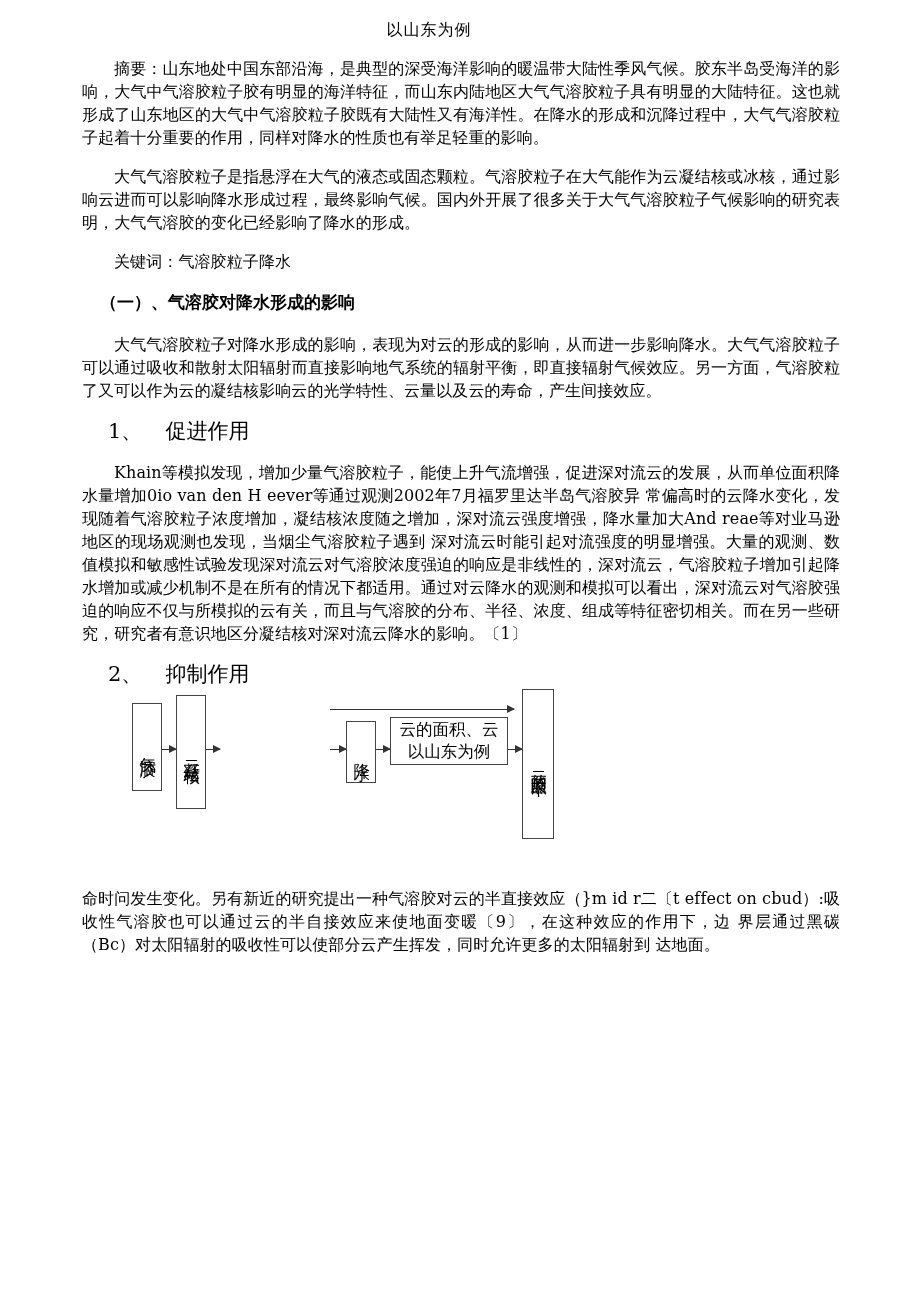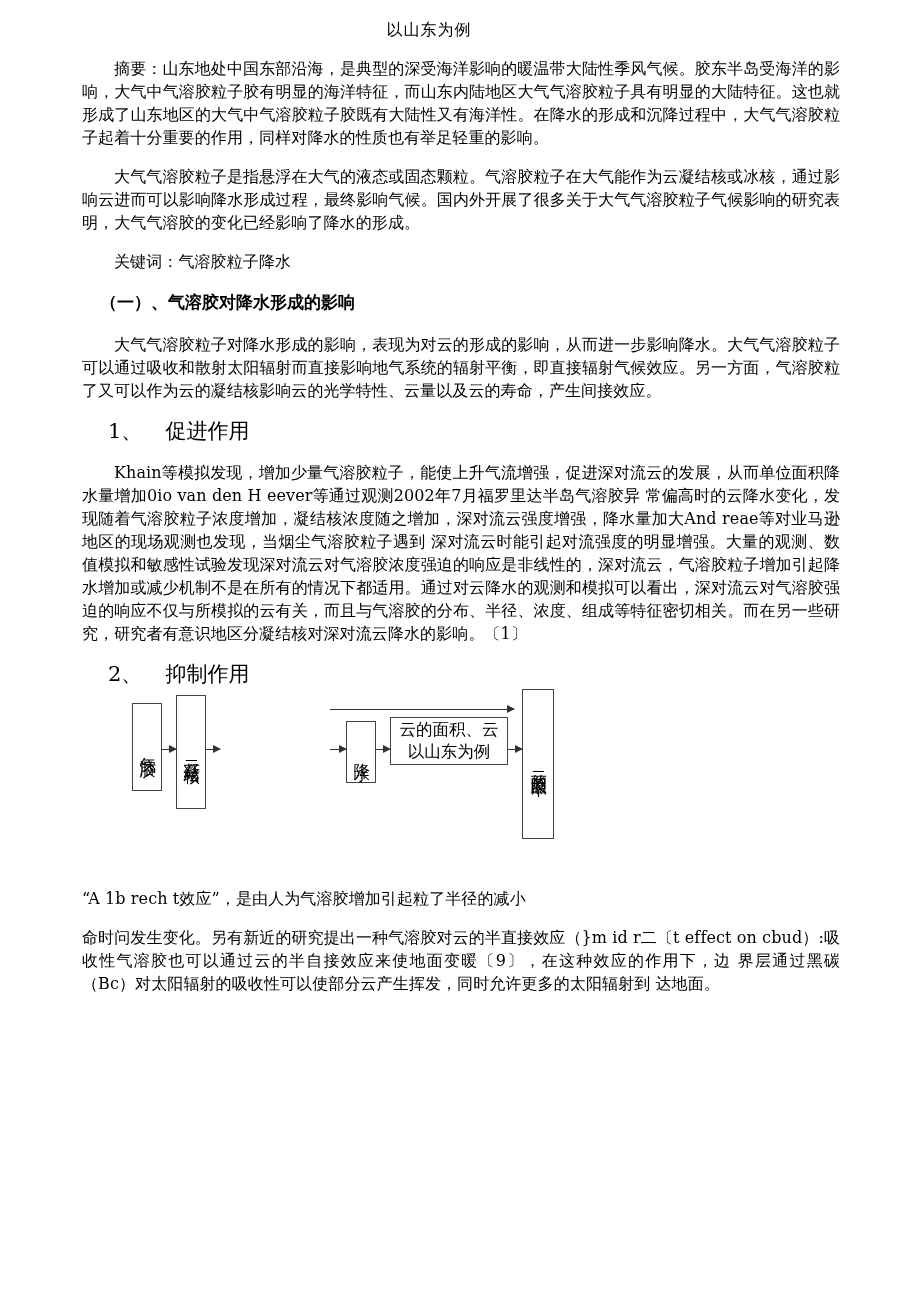--- a/index.html
+++ b/index.html
@@ -181,18 +181,17 @@
 
         <div class="dbox vert" style="left:456px; top:0px; width:32px; height:150px;">
           <span>云的反照率</span>
         </div>
 
       </div>
 
 
     </div>
 
-    <p class="body-text lastpara">“A 1b rech t效应”，是由人为气溶胶增加引起粒了半径的减小</p>
 
     <p class="body-text">命时问发生变化。另有新近的研究提出一种气溶胶对云的半直接效应（}m id r二〔t effect on cbud）:吸收性气溶胶也可以通过云的半自接效应来使地面变暖〔9〕，在这种效应的作用下，边 界层通过黑碳（Bc）对太阳辐射的吸收性可以使部分云产生挥发，同时允许更多的太阳辐射到 达地面。</p>
 
   </div>
 </div>
 
 </body></html>

